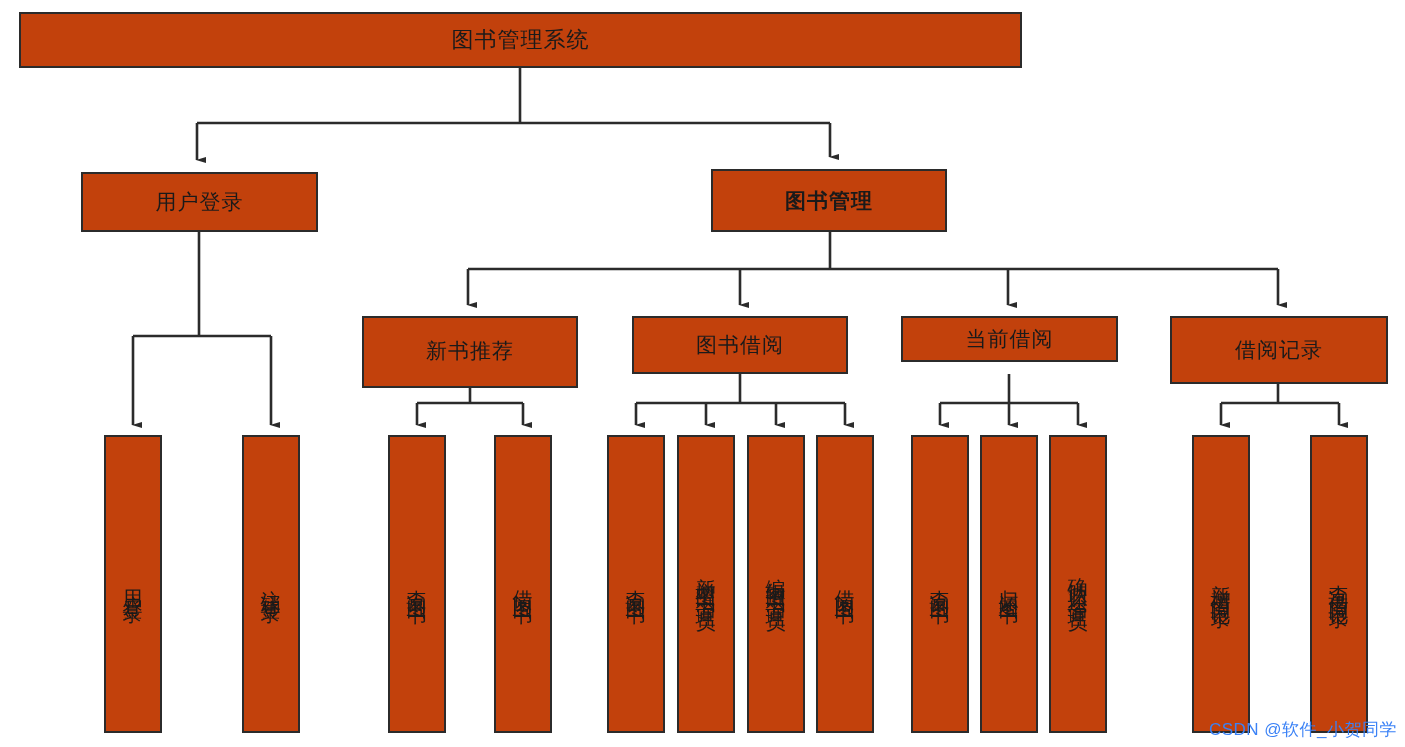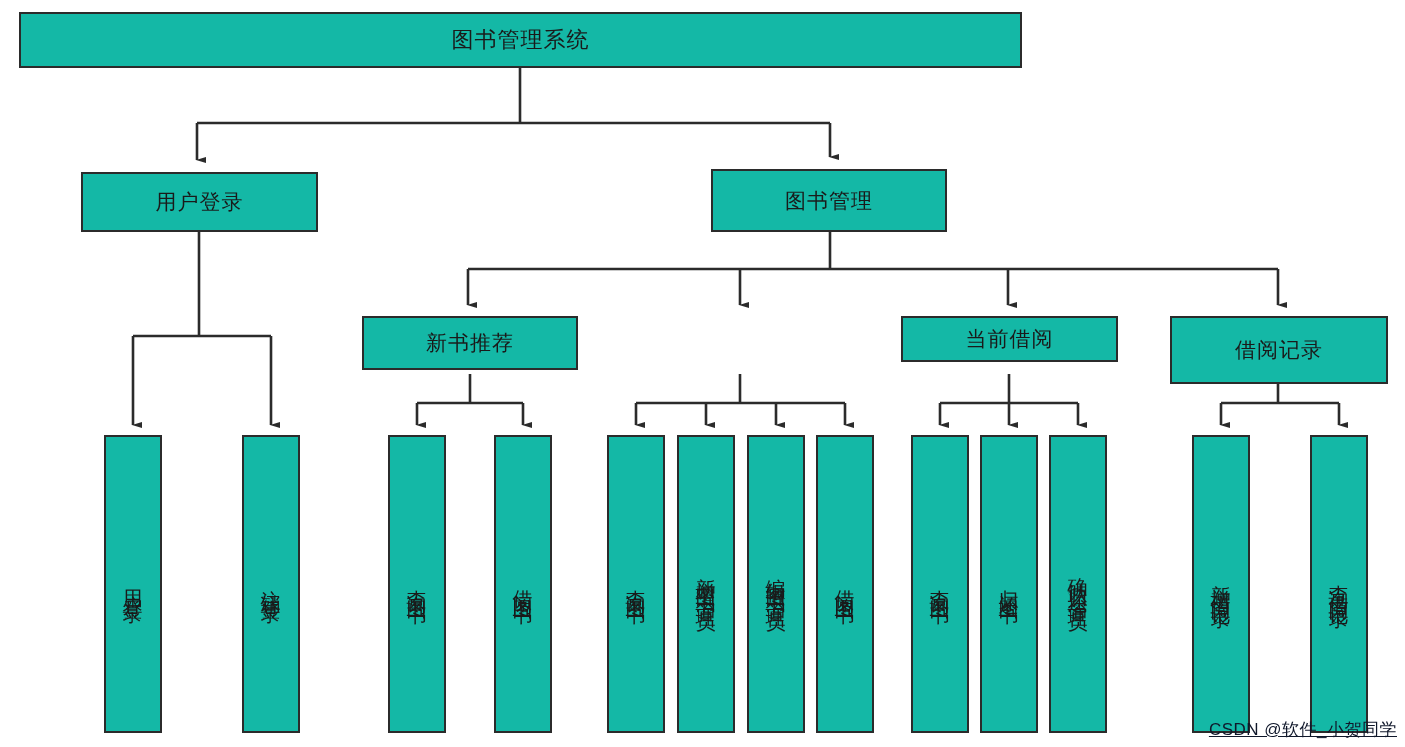--- a/index.html
+++ b/index.html
@@ -19,21 +19,21 @@
   }
   svg#edges {
     position: absolute;
     top: 0; left: 0;
     width: 1405px; height: 747px;
     pointer-events: none;
   }
   .node {
     position: absolute;
     border: 2.5px solid #2b2b2b;
-    background: #14b8a6;
+    background: #c2410c;
     display: flex;
     align-items: center;
     justify-content: center;
     color: #1a1a1a;
     z-index: 2;
   }
   .node.horiz {
     font-size: 21px;
     letter-spacing: 1px;
     line-height: 1.2;
@@ -47,25 +47,24 @@
     padding-top: 4px;
     padding-bottom: 4px;
     white-space: nowrap;
   }
   #root-node { font-size: 22px; }
   .watermark {
     position: absolute;
     right: 8px;
     bottom: 6px;
     font-size: 17px;
-    color: #0f172a;
+    color: #3b82f6;
     letter-spacing: 0.5px;
     z-index: 3;
     white-space: nowrap;
-    text-decoration: underline;
   }
 </style>
 </head>
 <body>
 
 <div id="canvas">
 
   <svg id="edges" viewBox="0 0 1405 747" xmlns="http://www.w3.org/2000/svg">
     <defs>
       <marker id="arrow" markerWidth="10" markerHeight="11" refX="3" refY="9" orient="auto" markerUnits="userSpaceOnUse">
@@ -114,24 +113,25 @@
       <path d="M1221,403 L1339,403"></path>
       <path d="M1221,403 L1221,425" marker-end="url(#arrow)"></path>
       <path d="M1339,403 L1339,425" marker-end="url(#arrow)"></path>
     </g>
   </svg>
 
   <div class="node horiz" id="root-node" style="left:19px; top:12px; width:1003px; height:56px;">图书管理系统</div>
 
   <div class="node horiz" style="left:81px; top:172px; width:237px; height:60px;">用户登录</div>
 
-  <div class="node horiz" style="left:711px; top:169px; width:236px; height:63px;">图书管理</div>
+  <div class="node horiz" style="left:711px; top:169px; width:236px; height:63px;font-weight:bold;">图书管理</div>
 
-  <div class="node horiz" style="left:362px; top:316px; width:216px; height:54px;">新书推荐</div>
+  <div class="node horiz" style="left:362px; top:316px; width:216px; height:72px;font-family:Liberation Serif, serif;">新书推荐</div>
 
+  <div class="node horiz" style="left:632px; top:316px; width:216px; height:58px;">图书借阅</div>
 
   <div class="node horiz" style="left:901px; top:316px; width:217px; height:46px;">当前借阅</div>
 
   <div class="node horiz" style="left:1170px; top:316px; width:218px; height:68px;">借阅记录</div>
 
   <div class="node vert" style="left:104px; top:435px; width:58px; height:298px;">用户登录</div>
 
   <div class="node vert" style="left:242px; top:435px; width:58px; height:298px;">注销登录</div>
 
   <div class="node vert" style="left:388px; top:435px; width:58px; height:298px;">查询图书</div>

